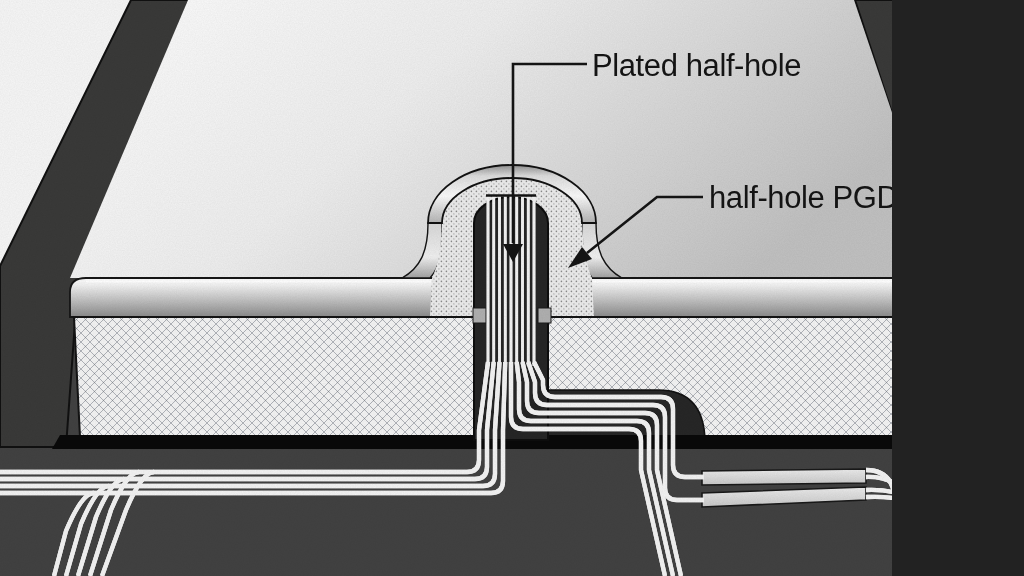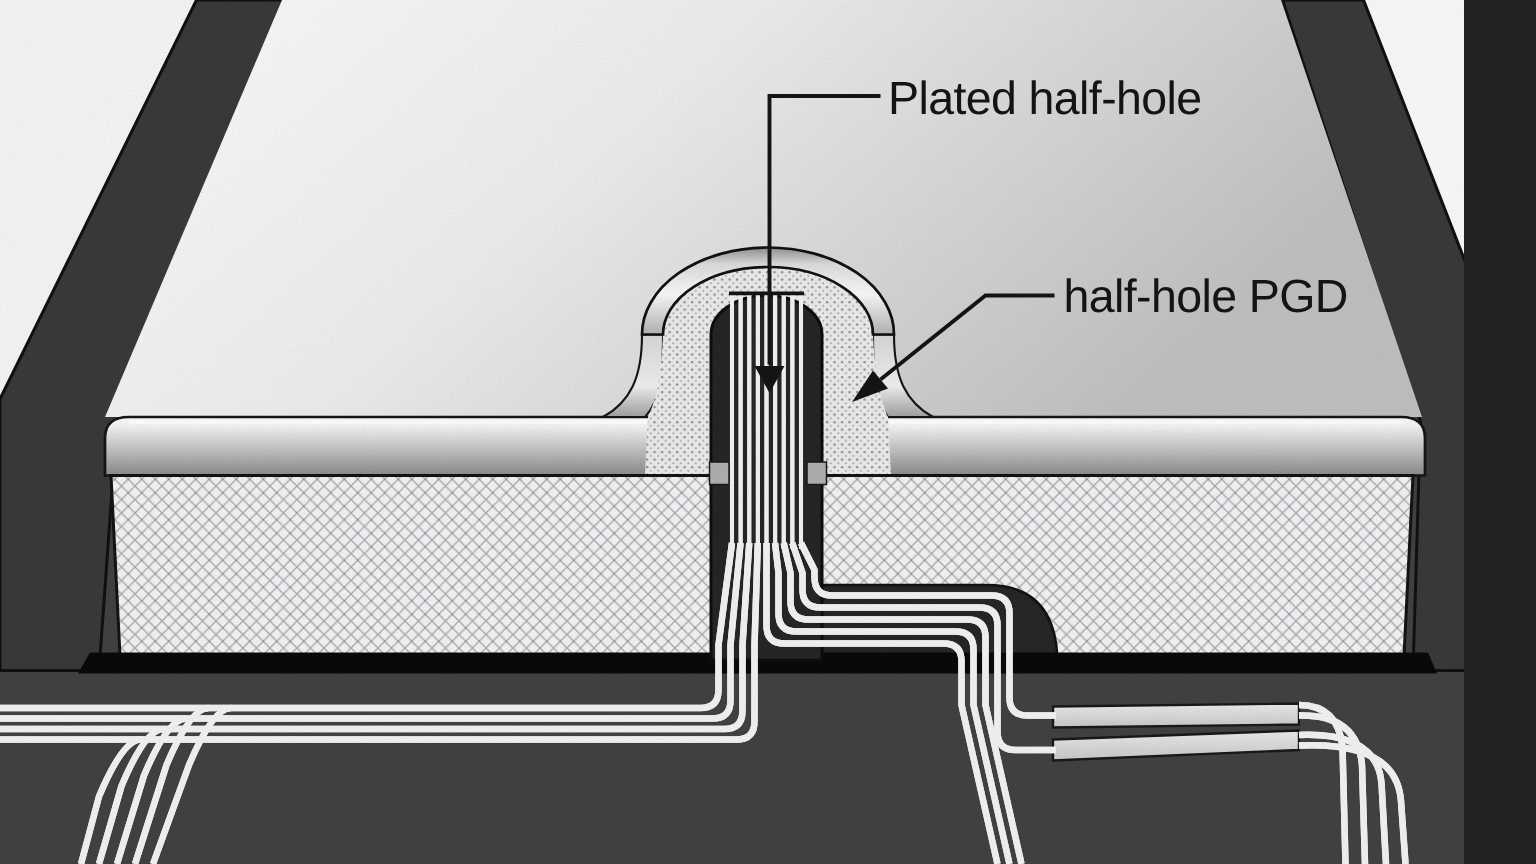--- a/index.html
+++ b/index.html
@@ -1,16 +1,16 @@
 <!DOCTYPE html>
 <html><head>
 <meta charset="utf-8">
 <style>
   html,body{margin:0;padding:0;background:#222;}
-  #stage{width:976px;height:576px;position:relative;overflow:hidden;background:#14b8a6;
+  #stage{width:892px;height:576px;position:relative;overflow:hidden;background:#14b8a6;
          font-family:"Liberation Sans", sans-serif;}
   svg{display:block;}
   .outline{stroke:#111;stroke-width:2;}
   .wire{fill:none;stroke-linejoin:round;stroke-linecap:butt;}
   .halo{fill:none;stroke:#191919;stroke-linejoin:round;}
   .haloThin{stroke-width:5.2px;}
   .wireThin{stroke-width:2.7px;}
   .haloFat{stroke-width:7.6px;}
   .wireFat{stroke-width:4.3px;}
   .leader{fill:none;stroke:#141414;stroke-width:2.6px;}

